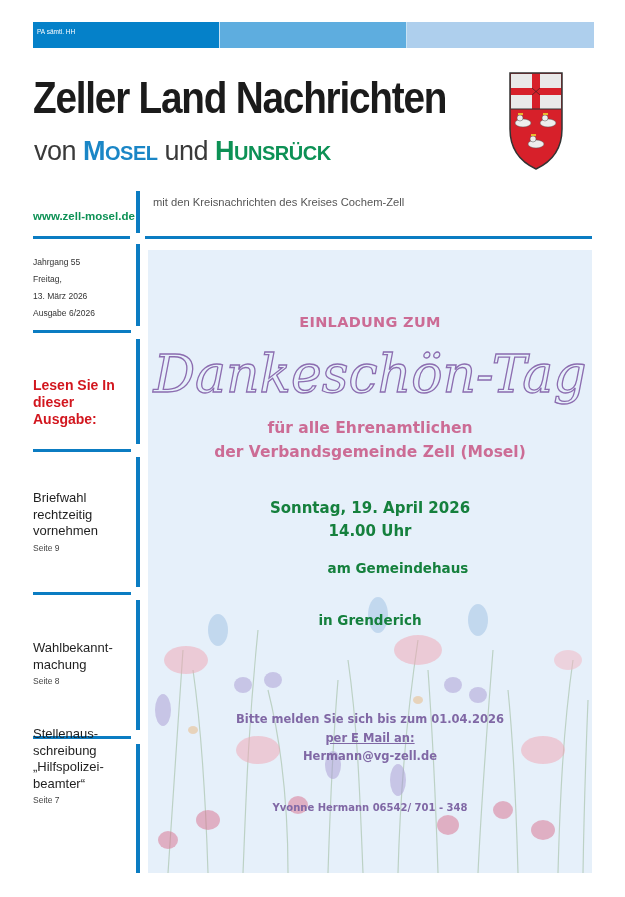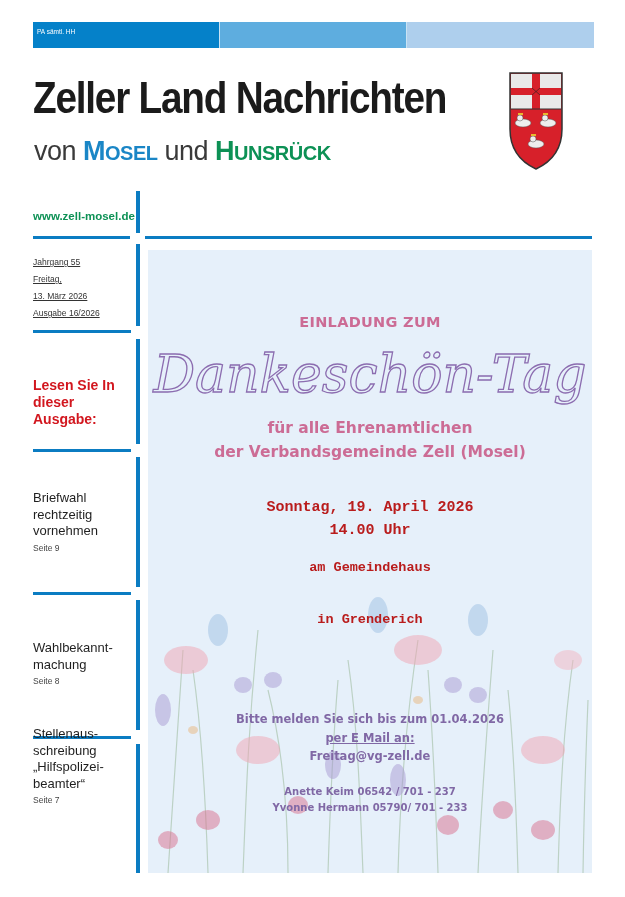--- a/index.html
+++ b/index.html
@@ -25,32 +25,32 @@
   .crest { position: absolute; left: 508px; top: 71px; width: 56px; height: 100px; }
 
   
   .url { position: absolute; left: 33px; top: 210px; font-size: 11.5px; color: #0d9155; font-weight: bold; }
   .desc { position: absolute; left: 153px; top: 193px; font-size: 11.2px; line-height: 19px; color: #555; }
 
   .vbar { position: absolute; left: 136px; width: 4px; background: #0b7cc2; }
   .hline { position: absolute; height: 3px; background: #0b7cc2; }
 
   
-  .meta { position: absolute; left: 33px; top: 254px; font-size: 8.5px; line-height: 17px; color: #333; text-decoration: underline; }
+  .meta { position: absolute; left: 33px; top: 254px; font-size: 8.5px; line-height: 17px; color: #333; }
   .lesen { position: absolute; left: 33px; top: 377px; font-size: 14px; line-height: 17px; font-weight: bold; color: #d2161e; }
   .teaser { position: absolute; left: 33px; width: 100px; }
   .teaser h3 { font-size: 13px; line-height: 16.5px; color: #1f1f1f; font-weight: normal; }
   .teaser p { font-size: 8.5px; color: #444; margin-top: 3px; }
 
   
   .poster { position: absolute; left: 148px; top: 250px; width: 444px; height: 623px; background: #e6f0fa; overflow: hidden; }
   .poster .flowers { position: absolute; left: 0; top: 340px; width: 444px; height: 283px; }
   .ptext { position: absolute; left: 0; width: 444px; text-align: center; font-weight: bold; font-family: "DejaVu Sans", sans-serif; }
   .pink { color: #cc6c95; }
-  .brown { color: #b91c1c; font-family: Liberation Mono, monospace; }
+  .brown { color: #15803d; }
   .purple { color: #8068a5; }
   .script { position: absolute; left: 0; top: 80px; width: 444px; height: 90px; }
 </style>
 </head>
 <body>
 
 <div class="band">
   <div class="b1">
     <span>PA sämtl. HH</span>
   </div>
@@ -85,40 +85,41 @@
   <g fill="#e8b92e">
     <rect x="10" y="42" width="5" height="2"></rect>
     <rect x="35" y="42" width="5" height="2"></rect>
     <rect x="23" y="63" width="5" height="2"></rect>
   </g>
 </svg>
 
 <div class="url">www.zell-mosel.de</div>
 <div class="vbar" style="top:191px;height:42px;"></div>
 <div class="desc">
+  <div>mit den Kreisnachrichten des Kreises Cochem-Zell</div>
 </div>
 <div class="hline" style="left:33px;top:236px;width:97px;"></div>
 <div class="hline" style="left:145px;top:236px;width:447px;"></div>
 
 <div class="vbar" style="top:244px;height:82px;"></div>
 <div class="vbar" style="top:339px;height:105px;"></div>
 <div class="vbar" style="top:457px;height:130px;"></div>
 <div class="vbar" style="top:600px;height:130px;"></div>
 <div class="vbar" style="top:744px;height:129px;"></div>
 
 <div class="hline" style="left:33px;top:330px;width:98px;"></div>
 <div class="hline" style="left:33px;top:449px;width:98px;"></div>
 <div class="hline" style="left:33px;top:592px;width:98px;"></div>
 <div class="hline" style="left:33px;top:736px;width:98px;"></div>
 
 <div class="meta">
   <div>Jahrgang 55</div>
   <div>Freitag,</div>
   <div>13. März 2026</div>
-  <div>Ausgabe 16/2026</div>
+  <div>Ausgabe 6/2026</div>
 </div>
 
 <div class="lesen">
   <div>Lesen Sie In</div>
   <div>dieser</div>
   <div>Ausgabe:</div>
 </div>
 
 <div class="teaser" style="top:490px;">
   <h3>
@@ -195,22 +196,21 @@
   <svg class="script" viewBox="0 0 444 90">
     <text x="222" y="62" text-anchor="middle" font-family="DejaVu Serif, serif" font-style="italic" font-size="52" fill="none" stroke="#8c6db0" stroke-width="1.3">Dankeschön-Tag</text>
   </svg>
 
   <div class="ptext pink" style="top:169px;font-size:15.5px;">für alle Ehrenamtlichen</div>
   <div class="ptext pink" style="top:193px;font-size:15.5px;">der Verbandsgemeinde Zell (Mosel)</div>
 
   <div class="ptext brown" style="top:249px;font-size:15px;">Sonntag, 19. April 2026</div>
   <div class="ptext brown" style="top:272px;font-size:15px;">14.00 Uhr</div>
 
-  <div class="ptext brown" style="top:310px;font-size:13.5px;">am Gemeindehaus</div>
+  <div class="ptext brown" style="top:310px;font-size:13.5px;margin-left:28px;">am Gemeindehaus</div>
   <div class="ptext brown" style="top:331px;font-size:13.5px;margin-top:31px;">in Grenderich</div>
 
   <div class="ptext purple" style="top:462px;font-size:11.5px;">Bitte melden Sie sich bis zum 01.04.2026</div>
   <div class="ptext purple" style="top:481px;font-size:11.5px;text-decoration:underline;">per E Mail an:</div>
-  <div class="ptext purple" style="top:499px;font-size:11.5px;">Freitag@vg-zell.de</div>
-
-  <div class="ptext purple" style="top:536px;font-size:10px;">Anette Keim 06542 / 701 - 237</div>
-  <div class="ptext purple" style="top:552px;font-size:10px;">Yvonne Hermann 05790/  701 - 233</div>
+  <div class="ptext purple" style="top:499px;font-size:11.5px;">Hermann@vg-zell.de</div>
+
+  <div class="ptext purple" style="top:552px;font-size:10px;">Yvonne Hermann 06542/  701 - 348</div>
 </div>
 
 </body></html>

